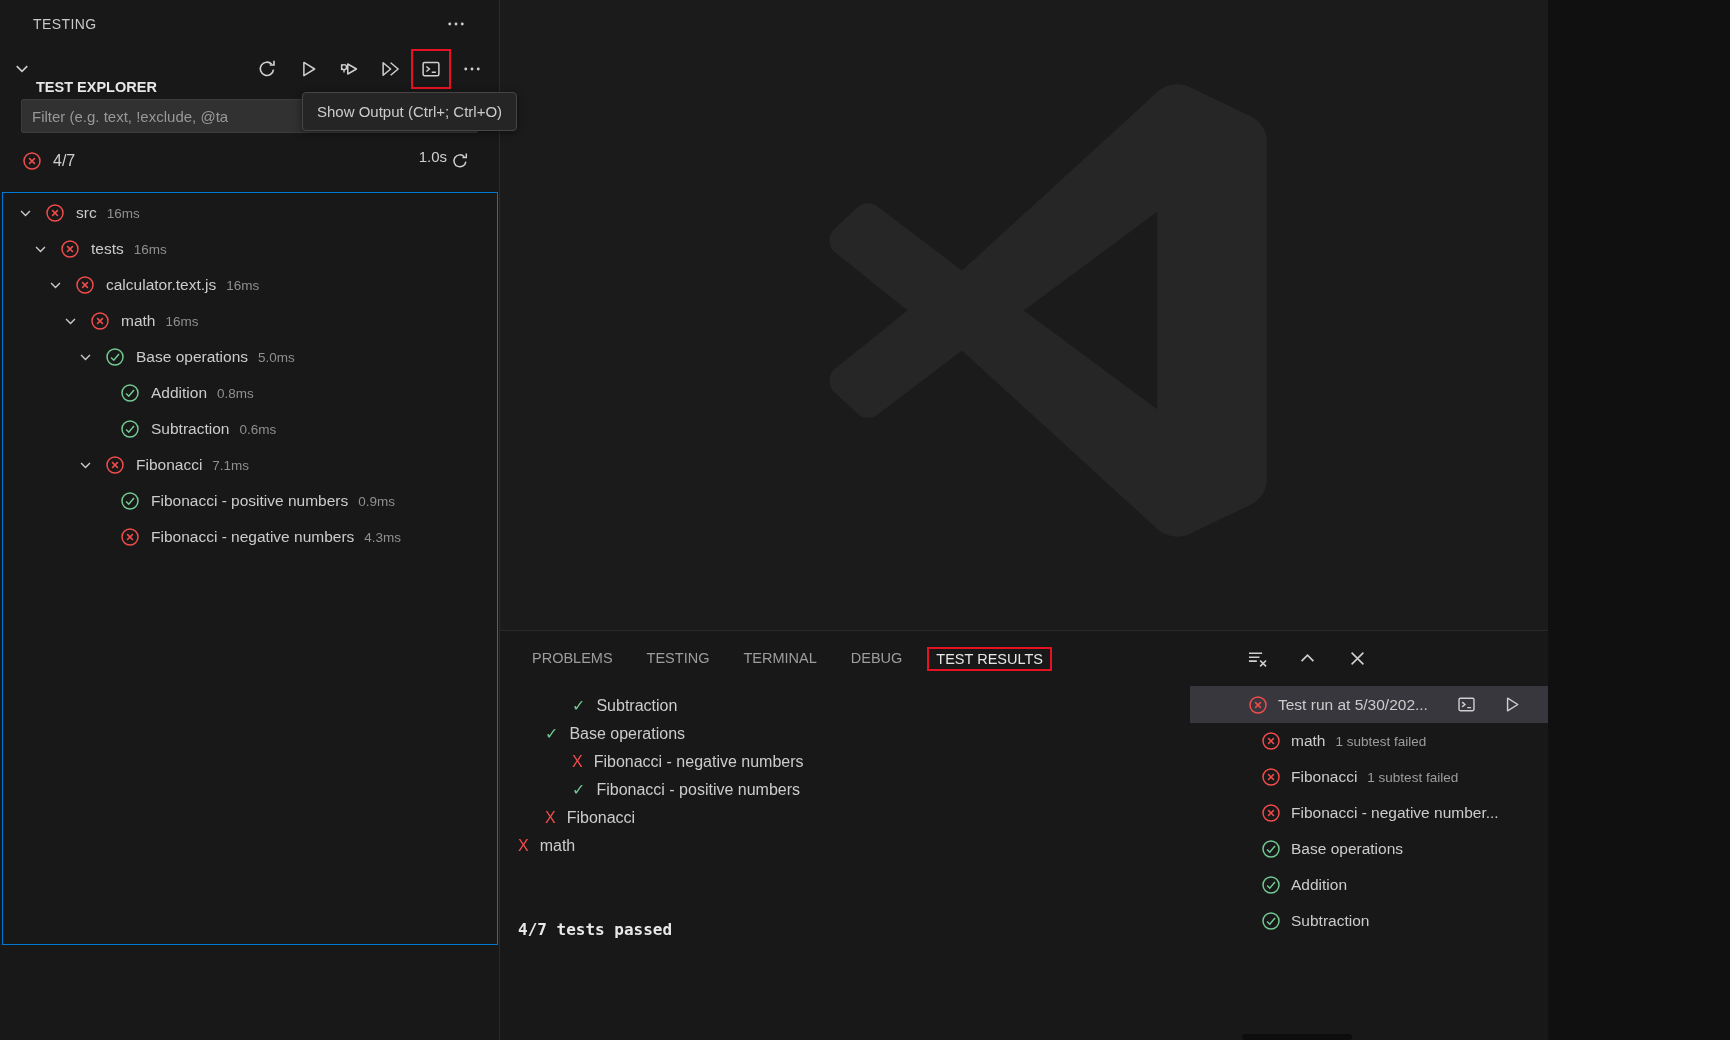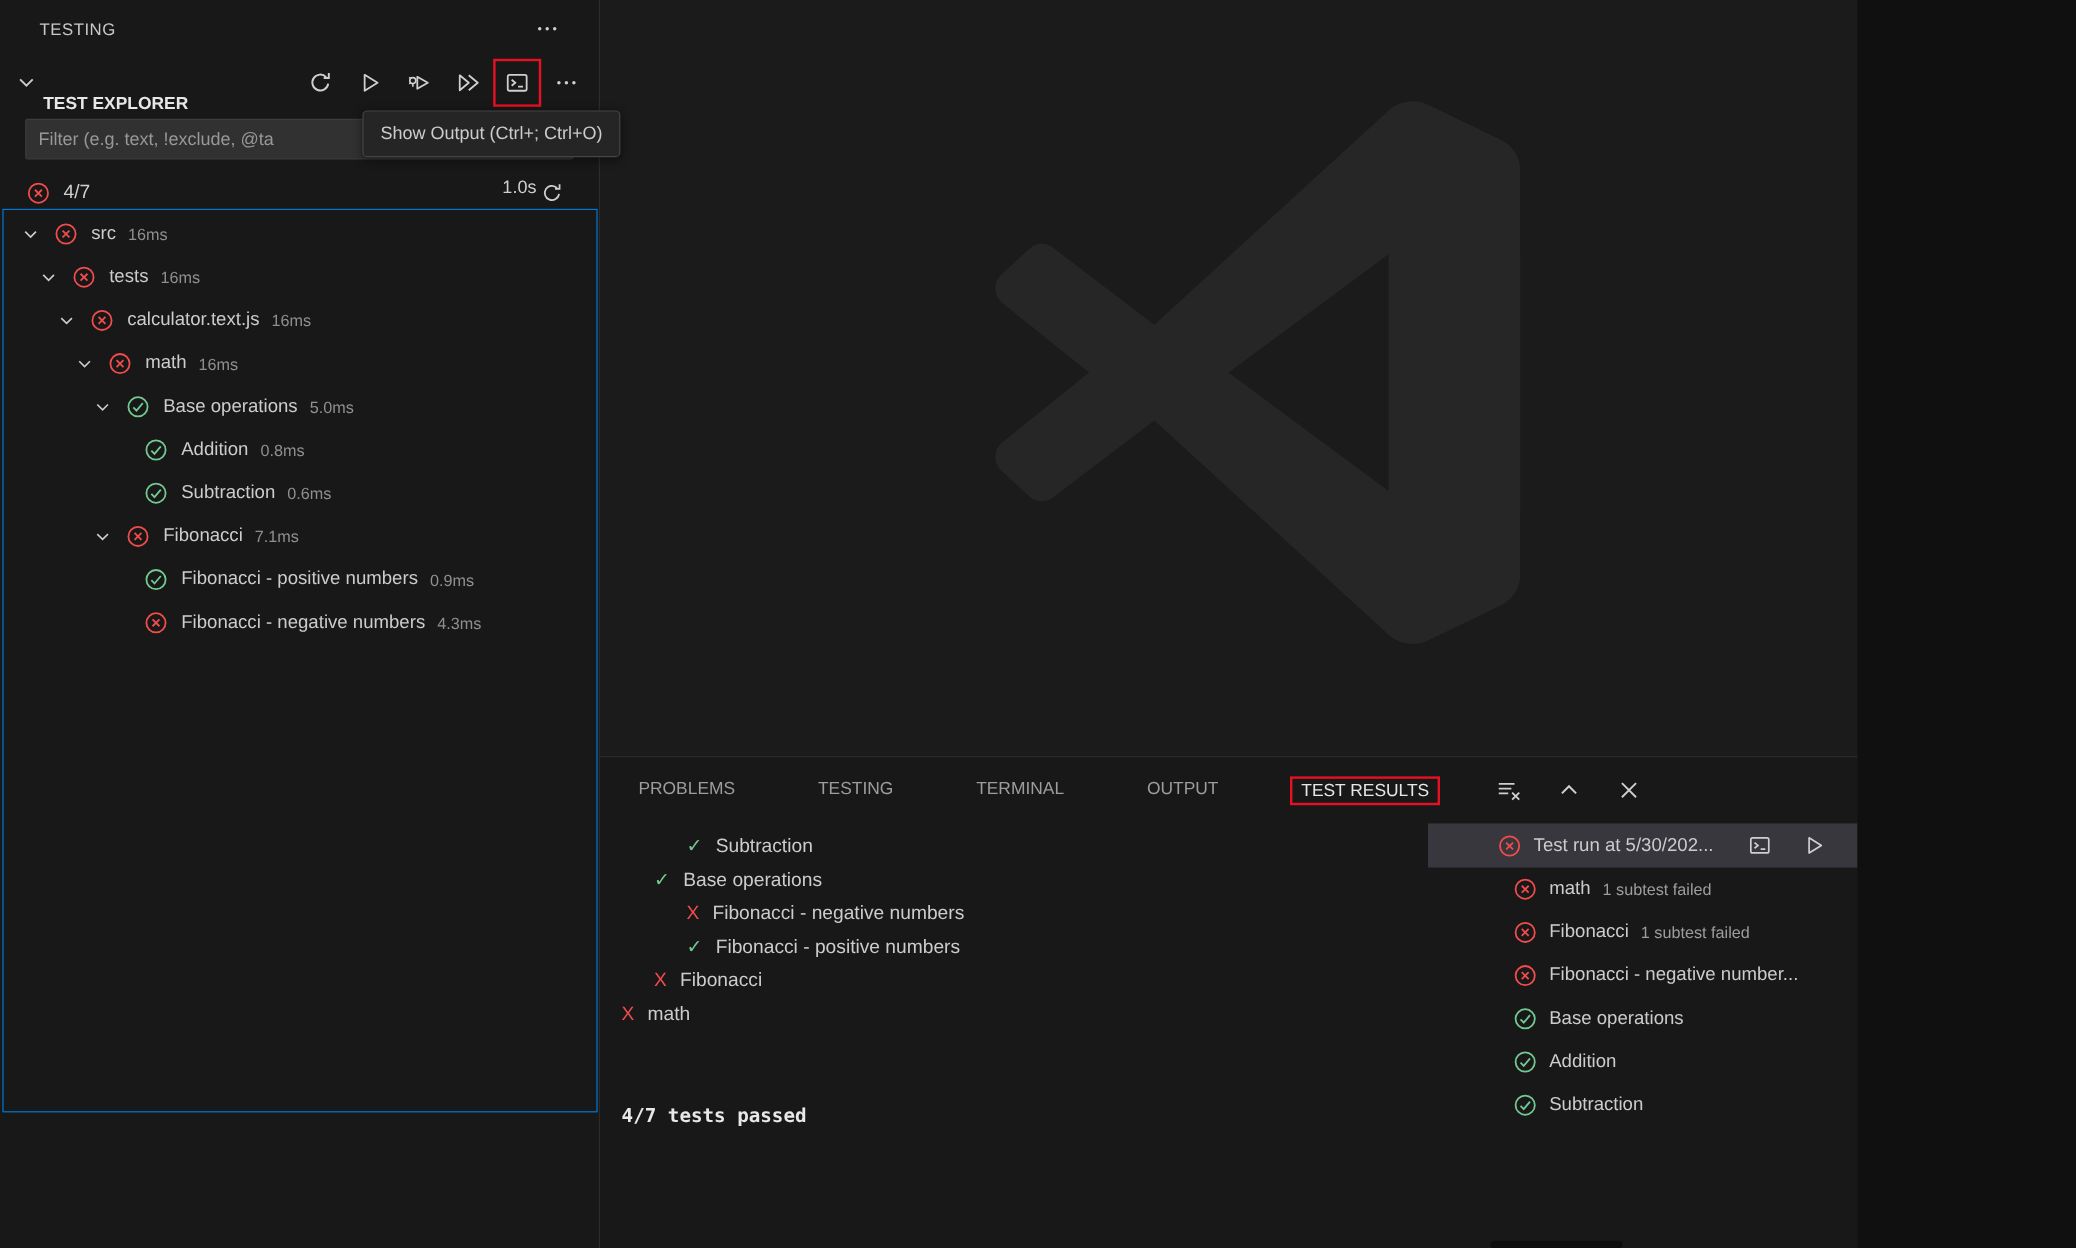--- a/index.html
+++ b/index.html
@@ -25,21 +25,21 @@
   .filter-input { width:100%; height:34px; background:var(--input-bg); border:1px solid #3c3c3c; border-radius:2px;
     color:var(--text); font-size:15px; padding:0 10px; outline:none; }
   .filter-input::placeholder { color:#989898; }
 
   .status-row { display:flex; align-items:center; margin-top:10px; height:36px; padding:0 26px 0 22px; }
   .status-row .count { font-size:16px; margin-left:9px; color:#cfcfcf; }
   .status-right { margin-left:auto; display:flex; align-items:flex-start; }
   .status-right .duration { font-size:15px; color:#cfcfcf; }
   .status-right .icon-btn svg { width:18px; height:18px; }
 
-  .tree { position:absolute; left:2px; top:174px; width:496px; height:753px; border:1px solid var(--focus); padding-top:2px; overflow:hidden; background:var(--bg); }
+  .tree { position:absolute; left:2px; top:192px; width:496px; height:753px; border:1px solid var(--focus); padding-top:2px; overflow:hidden; background:var(--bg); }
   .tree-row { display:flex; align-items:center; height:36px; cursor:pointer; }
   .twisty { width:28px; height:20px; display:flex; align-items:center; justify-content:flex-start; color:#cccccc; flex:none; }
   .twisty svg { width:17px; height:17px; }
   .state-icon { width:22px; height:20px; display:flex; align-items:center; flex:none; }
   .state-icon svg { width:20px; height:20px; }
   .state-icon.pass { color:var(--pass); }
   .state-icon.fail { color:var(--fail); }
   .tree-label { font-size:15.5px; color:var(--text); margin-left:9px; white-space:nowrap; }
   .tree-time { font-size:13.5px; color:#8f8f8f; margin-left:10px; white-space:nowrap; }
 
@@ -48,21 +48,21 @@
     border:1px solid var(--tooltip-border); border-radius:4px; padding:10px 14px; font-size:15px; color:#cccccc;
     box-shadow:0 2px 8px rgba(0,0,0,.45); white-space:nowrap; }
 
   
   .editor { position:absolute; left:500px; top:0; right:0; height:630px; background:var(--editor-bg); overflow:hidden; }
   .watermark { position:absolute; left:315px; top:78px; width:465px; height:465px; fill:var(--watermark); }
 
   
   .panel { position:absolute; left:500px; top:630px; right:0; bottom:0; background:var(--bg); border-top:1px solid var(--divider); }
   .tabbar { position:absolute; left:0; right:0; top:0; height:55px; display:flex; align-items:center; }
-  .tabs { display:flex; align-items:center; padding-left:19px; height:100%;gap:35px; }
+  .tabs { display:flex; align-items:center; padding-left:19px; height:100%; }
   .tab { padding:0 13px; margin-right:8px; font-size:14.5px; color:var(--text-dim); cursor:pointer; line-height:55px; white-space:nowrap; }
   .tab.active { color:#e7e7e7; }
   .annotated-tab { outline:2px solid var(--annotation); outline-offset:-6px; padding:8px 13px; line-height:normal; }
   .panel-actions { position:absolute; right:178px; top:0; height:55px; display:flex; align-items:center; gap:24px; }
   .panel-actions .icon-btn svg { width:21px; height:21px; }
 
   .panel-body { position:absolute; left:0; right:0; top:55px; bottom:0; }
   .output { position:absolute; left:0; top:0; width:690px; bottom:0; padding:6px 0 0 18px;
     font-family:"DejaVu Sans Mono", monospace; font-size:16px; line-height:28px; color:var(--text); }
   .out-line { white-space:pre; }
@@ -316,21 +316,21 @@
       <path fill-rule="evenodd" d="M74.9 0.3 L30.5 40.9 L11.3 26.3 C9.9 25.2 7.9 25.3 6.6 26.6 L1.4 31.4 C-0.1 32.8 -0.1 35.2 1.4 36.6 L18.1 50 L1.4 63.4 C-0.1 64.8 -0.1 67.2 1.4 68.6 L6.6 73.4 C7.9 74.7 9.9 74.8 11.3 73.7 L30.5 59.1 L74.9 99.7 C76.9 101.6 80 102.1 82.5 100.9 L96.4 94.2 C98.6 93.1 100 90.9 100 88.5 L100 11.5 C100 9.1 98.6 6.9 96.4 5.8 L82.5 -0.9 C80 -2.1 76.9 -1.6 74.9 0.3 Z M75 27.5 L75 72.5 L44.6 50 Z"></path>
     </svg>
   </main>
 
   <section class="panel">
     <div class="tabbar">
       <div class="tabs" id="panel-tabs">
           <div class="tab">PROBLEMS</div>
           <div class="tab">TESTING</div>
           <div class="tab">TERMINAL</div>
-          <div class="tab">OUTPUT</div>
+          <div class="tab">DEBUG</div>
           <div class="tab active annotated-tab">TEST RESULTS</div>
         </div>
       <div class="panel-actions" id="panel-actions">
           <span class="icon-btn">
             <svg viewBox="0 0 16 16">
               <path d="M1.5 4h10M1.5 7h8M1.5 10h6" fill="none" stroke="currentColor" stroke-width="1.2"></path>
               <path d="M10 9.5l4.5 4.5M14.5 9.5L10 14" fill="none" stroke="currentColor" stroke-width="1.2"></path>
             </svg>
           </span>
           <span class="icon-btn">

